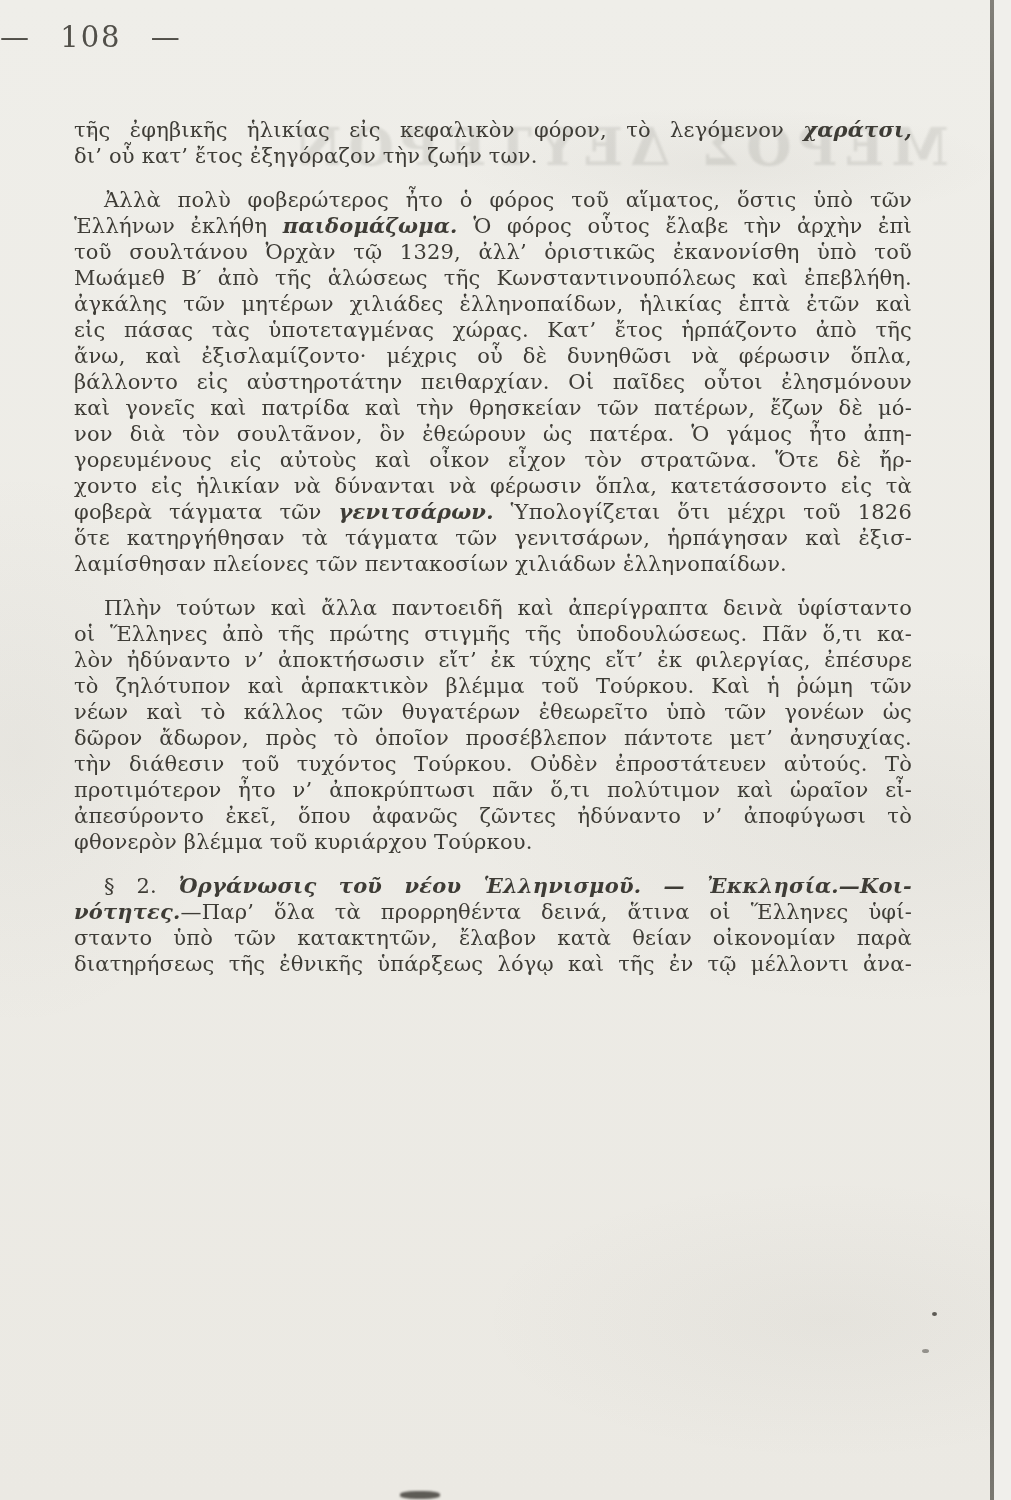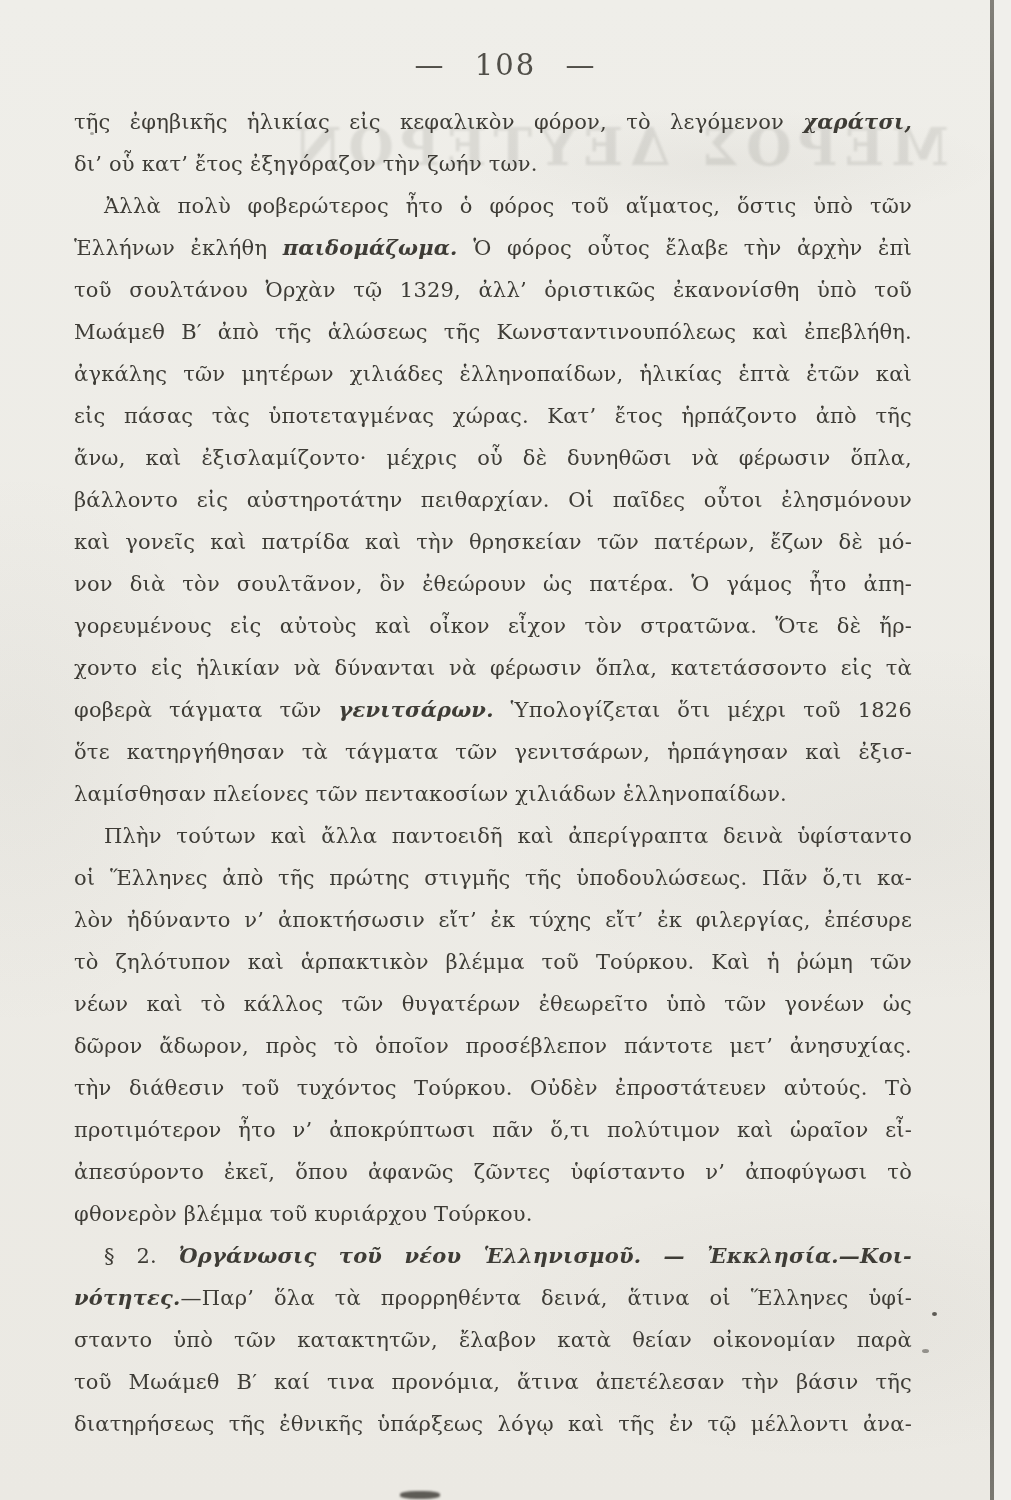--- a/index.html
+++ b/index.html
@@ -13,37 +13,37 @@
     color: #3e3c36;
     background:
       radial-gradient(ellipse 420px 90px at 72% 11%, rgba(110,105,95,0.06), transparent 65%),
       radial-gradient(ellipse 600px 260px at 88% 55%, rgba(110,105,95,0.05), transparent 70%),
       radial-gradient(ellipse 500px 200px at 82% 88%, rgba(110,105,95,0.05), transparent 70%),
       radial-gradient(ellipse 300px 400px at 2% 50%, rgba(110,105,95,0.05), transparent 70%),
       linear-gradient(#efeee9, #ebe9e3);
   }
   .header {
     position: absolute;
-    top: 48px; left: 0; width: 100%;
-    text-align: center;
+    top: 20px; left: 0; width: 100%;
+    text-align: left;
     font-size: 29px;
     color: #514f49;
     letter-spacing: 2px;
     word-spacing: 18px;
   }
   .body-text {
     position: absolute;
-    left: 74px; top: 101px; width: 838px;
+    left: 74px; top: 117px; width: 838px;
     font-size: 21px;
-    line-height: 42px;
+    line-height: 26px;
     letter-spacing: 0.2px;
   }
   .line { text-align: justify; text-align-last: justify; }
   .line.lastline { text-align-last: left; }
-  .line.indent { text-indent: 30px; }
+  .line.indent { text-indent: 30px; margin-top: 18px; }
   .b { font-weight: 700; font-style: italic; }
   .ghost {
     position: absolute;
     transform: scaleX(-1);
     font-weight: 700;
     color: rgba(85, 82, 74, 0.13);
     filter: blur(1.2px);
     white-space: nowrap;
     pointer-events: none;
   }
@@ -97,28 +97,27 @@
       </div>
       <div>
         <div class="line indent"><span>Πλὴν τούτων καὶ ἄλλα παντοειδῆ καὶ ἀπερίγραπτα δεινὰ ὑφίσταντο</span></div>
         <div class="line"><span>οἱ Ἕλληνες ἀπὸ τῆς πρώτης στιγμῆς τῆς ὑποδουλώσεως. Πᾶν ὅ,τι κα-</span></div>
         <div class="line"><span>λὸν ἠδύναντο ν’ ἀποκτήσωσιν εἴτ’ ἐκ τύχης εἴτ’ ἐκ φιλεργίας, ἐπέσυρε</span></div>
         <div class="line"><span>τὸ ζηλότυπον καὶ ἁρπακτικὸν βλέμμα τοῦ Τούρκου. Καὶ ἡ ῥώμη τῶν</span></div>
         <div class="line"><span>νέων καὶ τὸ κάλλος τῶν θυγατέρων ἐθεωρεῖτο ὑπὸ τῶν γονέων ὡς</span></div>
         <div class="line"><span>δῶρον ἄδωρον, πρὸς τὸ ὁποῖον προσέβλεπον πάντοτε μετ’ ἀνησυχίας.</span></div>
         <div class="line"><span>τὴν διάθεσιν τοῦ τυχόντος Τούρκου. Οὐδὲν ἐπροστάτευεν αὐτούς. Τὸ</span></div>
         <div class="line"><span>προτιμότερον ἦτο ν’ ἀποκρύπτωσι πᾶν ὅ,τι πολύτιμον καὶ ὡραῖον εἶ-</span></div>
-        <div class="line"><span>ἀπεσύροντο ἐκεῖ, ὅπου ἀφανῶς ζῶντες ὑφίσταντο ν’ ἀποφύγωσι τὸ</span></div>
+        <div class="line"><span>ἀπεσύροντο ἐκεῖ, ὅπου ἀφανῶς ζῶντες ἠδύναντο ν’ ἀποφύγωσι τὸ</span></div>
         <div class="line lastline"><span>φθονερὸν βλέμμα τοῦ κυριάρχου Τούρκου.</span></div>
       </div>
       <div>
         <div class="line indent"><span>§ 2. </span><span class="b">Ὀργάνωσις τοῦ νέου Ἑλληνισμοῦ. — Ἐκκλησία.—Κοι-</span></div>
         <div class="line"><span class="b">νότητες.</span><span>—Παρ’ ὅλα τὰ προρρηθέντα δεινά, ἅτινα οἱ Ἕλληνες ὑφί-</span></div>
         <div class="line"><span>σταντο ὑπὸ τῶν κατακτητῶν, ἔλαβον κατὰ θείαν οἰκονομίαν παρὰ</span></div>
-        <div class="line"><span>τοῦ Μωάμεθ Β′ καί τινα προνόμια, ἅτινα ἀπετέλεσαν τὴν βάσιν τῆς</span></div>
         <div class="line"><span>διατηρήσεως τῆς ἐθνικῆς ὑπάρξεως λόγῳ καὶ τῆς ἐν τῷ μέλλοντι ἀνα-</span></div>
       </div>
     </div>
 
   <div class="edge-strip"></div>
   <div class="scan-edge"></div>
 
   <div class="speck speck-1"></div>
   <div class="speck speck-2"></div>
   <div class="speck speck-3"></div>

